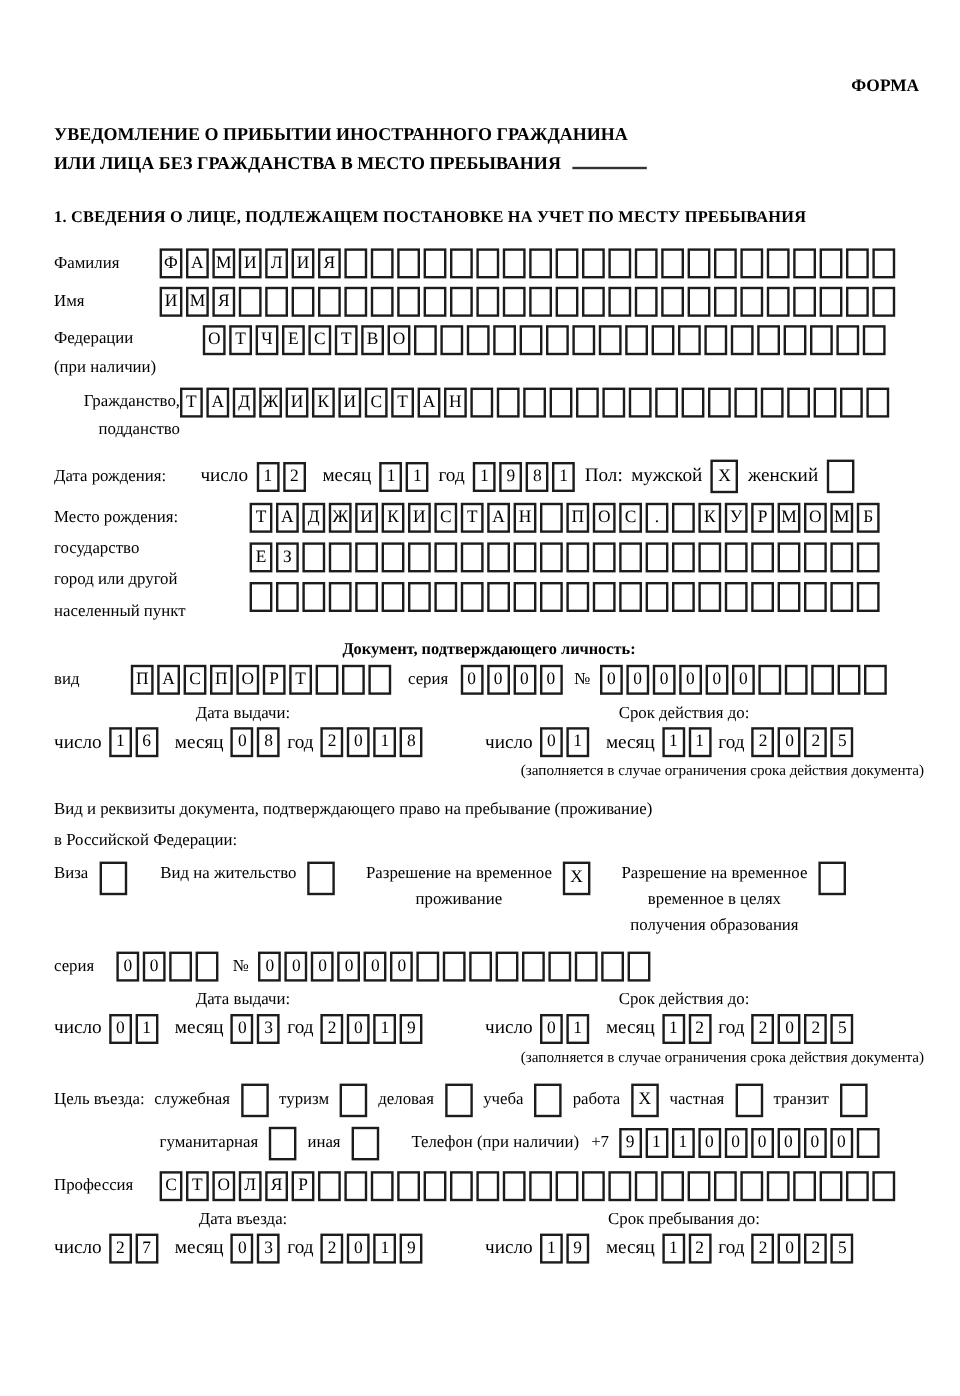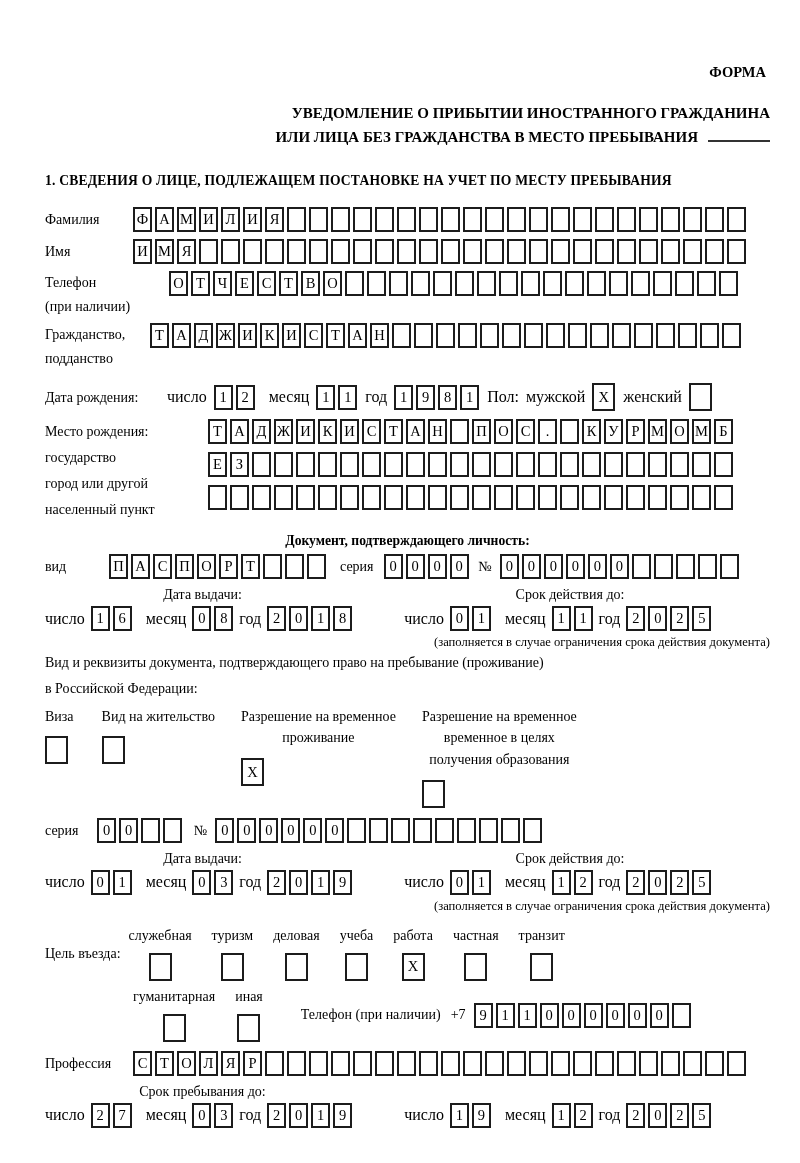--- a/index.html
+++ b/index.html
@@ -3,55 +3,55 @@
 <meta charset="utf-8">
 <style>
   html,body{margin:0;padding:0;background:#fff;}
   body{width:800px;font-family:"Liberation Serif","DejaVu Serif",serif;color:#000;}
   .page{position:relative;width:800px;height:1163px;box-sizing:border-box;padding:38px 30px 0 45px;overflow:hidden;}
 
   .annex{margin-left:575px;font-size:13px;line-height:1.45;}
   .annex-note{margin-top:7px;}
   .forma{margin-top:26px;text-align:right;padding-right:4px;font-weight:bold;font-size:14.5px;}
 
-  .title{margin-top:20px;text-align:right;font-weight:bold;font-size:15px;line-height:1.6;}
+  .title{margin-top:20px;text-align:left;font-weight:bold;font-size:15px;line-height:1.6;}
   .t-underline{display:inline-block;width:62px;border-bottom:2px solid #333;margin-left:10px;vertical-align:baseline;}
 
   .section-h{margin-top:24px;font-weight:bold;font-size:13.6px;letter-spacing:.2px;}
 
   .frow{display:flex;align-items:flex-start;margin-top:7px;}
   .lbl{font-size:14px;line-height:25px;flex:0 0 auto;}
   .lbl2{font-size:14px;line-height:24px;flex:0 0 auto;}
   .cells{display:flex;gap:3px;flex:0 0 auto;}
   .cell{box-sizing:border-box;width:19px;height:25px;border:2px solid #1c1c1c;display:flex;align-items:center;justify-content:center;font-size:14.5px;flex:0 0 auto;background:#fff;}
   .cb .cell{width:23px;height:28px;}
   .stack .cells{margin-bottom:8px;}
 
   .w-surname{width:88px;}
   .w-patronymic{width:124px;}
-  .w-citizenship{width:105px;}
+  .w-citizenship{width:105px;text-align:right;}
   .w-birthlabel{width:163px;}
 
   .inl{display:flex;align-items:center;gap:7px;flex:0 0 auto;}
   .sp8{width:8px;} .sp14{width:14px;}
 
   .doc-h{margin-top:10px;text-align:center;font-weight:bold;font-size:13.6px;}
   .date-titles{display:grid;grid-template-columns:315px 1fr;margin-top:8px;font-size:14px;gap:10px;}
   .date-titles div{text-align:center;}
   .date-row{display:flex;align-items:center;margin-top:3px;}
   .dgroup{display:flex;align-items:center;gap:6px;}
   .dright{margin-left:52px;}
   .note{margin-top:4px;text-align:right;font-size:12.6px;}
 
-  .intro{font-size:14px;line-height:1.85;}
+  .intro{margin-top:12px;font-size:14px;line-height:1.85;}
   .opts{display:flex;align-items:flex-start;margin-top:4px;font-size:14px;}
-  .opt{display:flex;align-items:flex-start;gap:9px;margin-right:14px;flex-direction:column;}
+  .opt{display:flex;align-items:flex-start;gap:9px;margin-right:14px;}
   .opt .txt{text-align:center;line-height:1.55;}
   .purpose{display:flex;align-items:center;margin-top:14px;font-size:14px;flex-wrap:nowrap;}
-  .purpose .opt{align-items:center;margin-right:20px;}
+  .purpose .opt{align-items:center;margin-right:9px;}
 </style>
 </head>
 <body>
 
 <div class="page">
 
 
   <div class="forma">ФОРМА</div>
 
   <div class="title">
@@ -124,21 +124,21 @@
         <div class="cell"></div>
         <div class="cell"></div>
         <div class="cell"></div>
         <div class="cell"></div>
         <div class="cell"></div>
       </div>
   </div>
 
   <div class="frow">
     <div class="lbl2 w-patronymic">
-      <div>Телефон</div>
+      <div>Федерации</div>
       <div>(при наличии)</div>
     </div>
     <div class="cells">
         <div class="cell">О</div>
         <div class="cell">Т</div>
         <div class="cell">Ч</div>
         <div class="cell">Е</div>
         <div class="cell">С</div>
         <div class="cell">Т</div>
         <div class="cell">В</div>
@@ -634,20 +634,21 @@
         <div class="cell"></div>
         <div class="cell"></div>
         <div class="cell"></div>
         <div class="cell"></div>
         <div class="cell"></div>
         <div class="cell"></div>
       </div>
   </div>
 
   <div class="date-titles">
+    <div>Дата въезда:</div>
     <div>Срок пребывания до:</div>
   </div>
   <div class="date-row">
     <div class="dgroup">
       <span>число</span>
       <div class="cells">
           <div class="cell">2</div>
           <div class="cell">7</div>
         </div>
       <span style="margin-left:8px;">месяц</span>

